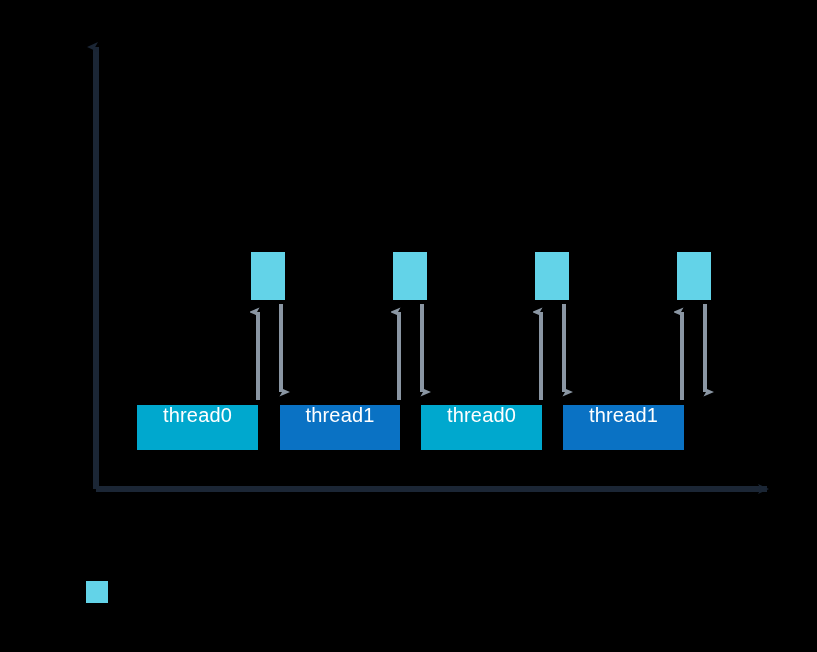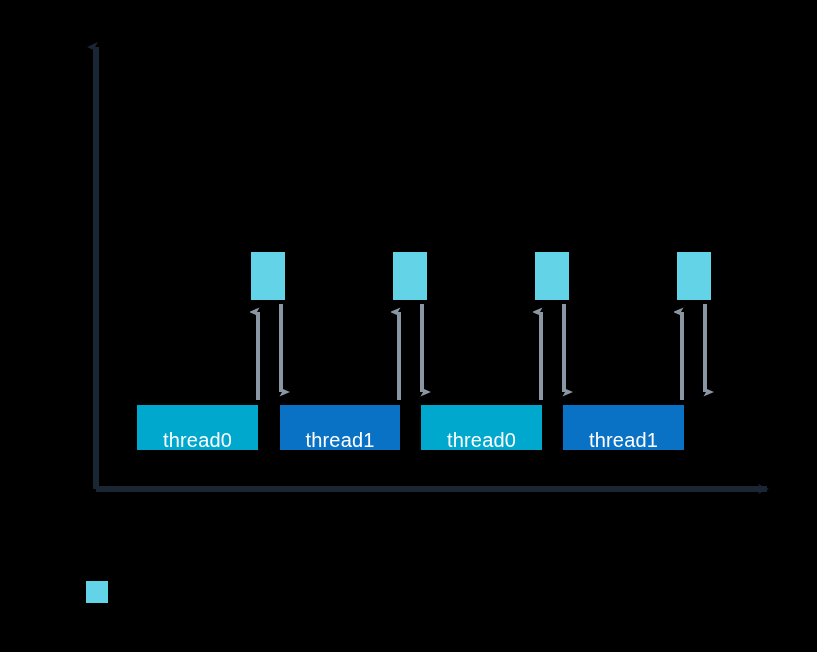--- a/index.html
+++ b/index.html
@@ -32,21 +32,21 @@
     width: 817px;
     height: 652px;
     pointer-events: none;
   }
 
   
   .thread-bar {
     position: absolute;
     height: 45px;
     display: flex;
-    align-items: flex-end;
+    align-items: flex-start;
     justify-content: center;
     box-sizing: border-box;
   }
   .thread-bar-label {
     color: #ffffff;
     font-size: 20px;
     font-family: "Liberation Sans", sans-serif;
     letter-spacing: 0.2px;
     line-height: 1;
     white-space: nowrap;

